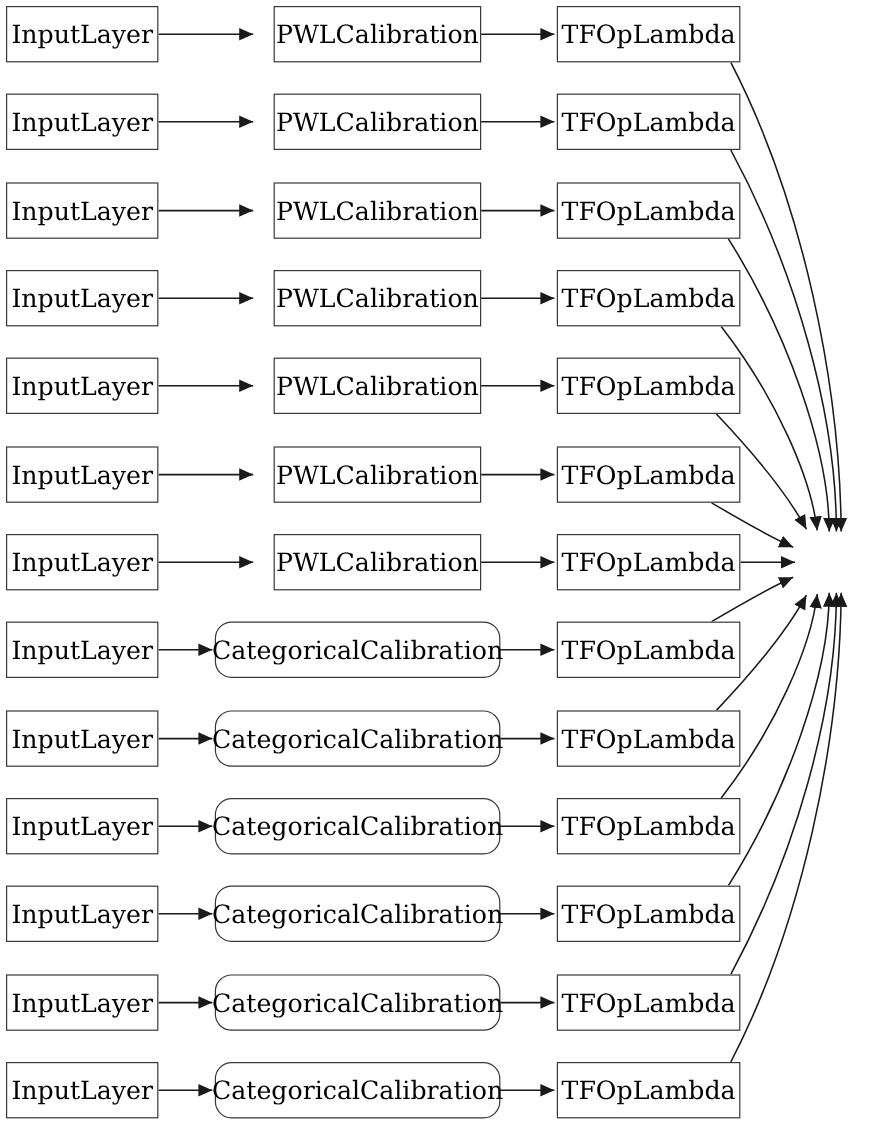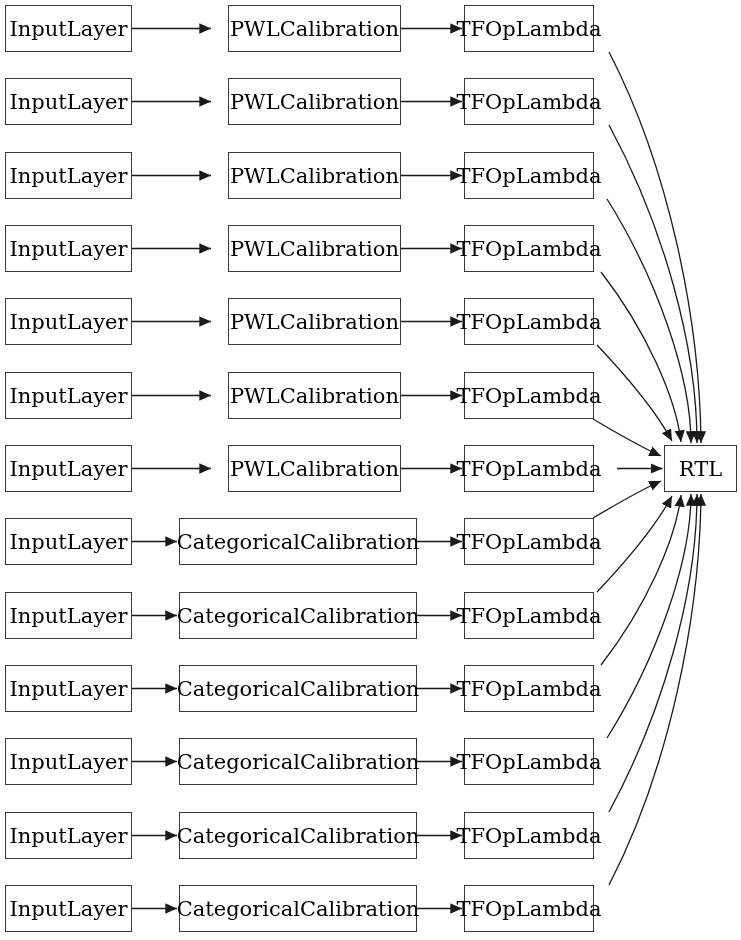--- a/index.html
+++ b/index.html
@@ -16,22 +16,22 @@
     height:47px;
     box-sizing:border-box;
     border:1.5px solid #383838;
     background:#ffffff;
     display:flex;align-items:center;justify-content:center;
     font-size:21px;color:#000000;
     white-space:nowrap;
   }
   .col-input{left:5px;width:127px;}
   .col-pwl{left:228px;width:173px;}
-  .col-cat{left:179px;width:238px;}
-  .col-tfop{left:464px;width:130px;}
+  .col-cat{left:179px;width:238px;border-radius:14px;}
+  .col-tfop{left:464px;width:153px;}
   .node-rtl{left:664px;top:445px;width:73px;}
   .r1{top:5px}.r2{top:78px}.r3{top:152px}.r4{top:225px}.r5{top:298px}
   .r6{top:372px}.r7{top:445px}.r8{top:518px}.r9{top:592px}.r10{top:665px}
   .r11{top:738px}.r12{top:812px}.r13{top:885px}
   .edge{stroke:#1a1a1a;stroke-width:1.3;fill:none;}
 </style>
 </head>
 <body>
 
 <div id="canvas">
@@ -131,15 +131,14 @@
   <div class="node col-tfop r11">TFOpLambda</div>
 
   <div class="node col-input r12">InputLayer</div>
   <div class="node col-cat r12">CategoricalCalibration</div>
   <div class="node col-tfop r12">TFOpLambda</div>
 
   <div class="node col-input r13">InputLayer</div>
   <div class="node col-cat r13">CategoricalCalibration</div>
   <div class="node col-tfop r13">TFOpLambda</div>
 
-  <div class="node node-rtl">RTL</div>
 
 </div>
 
 </body></html>

